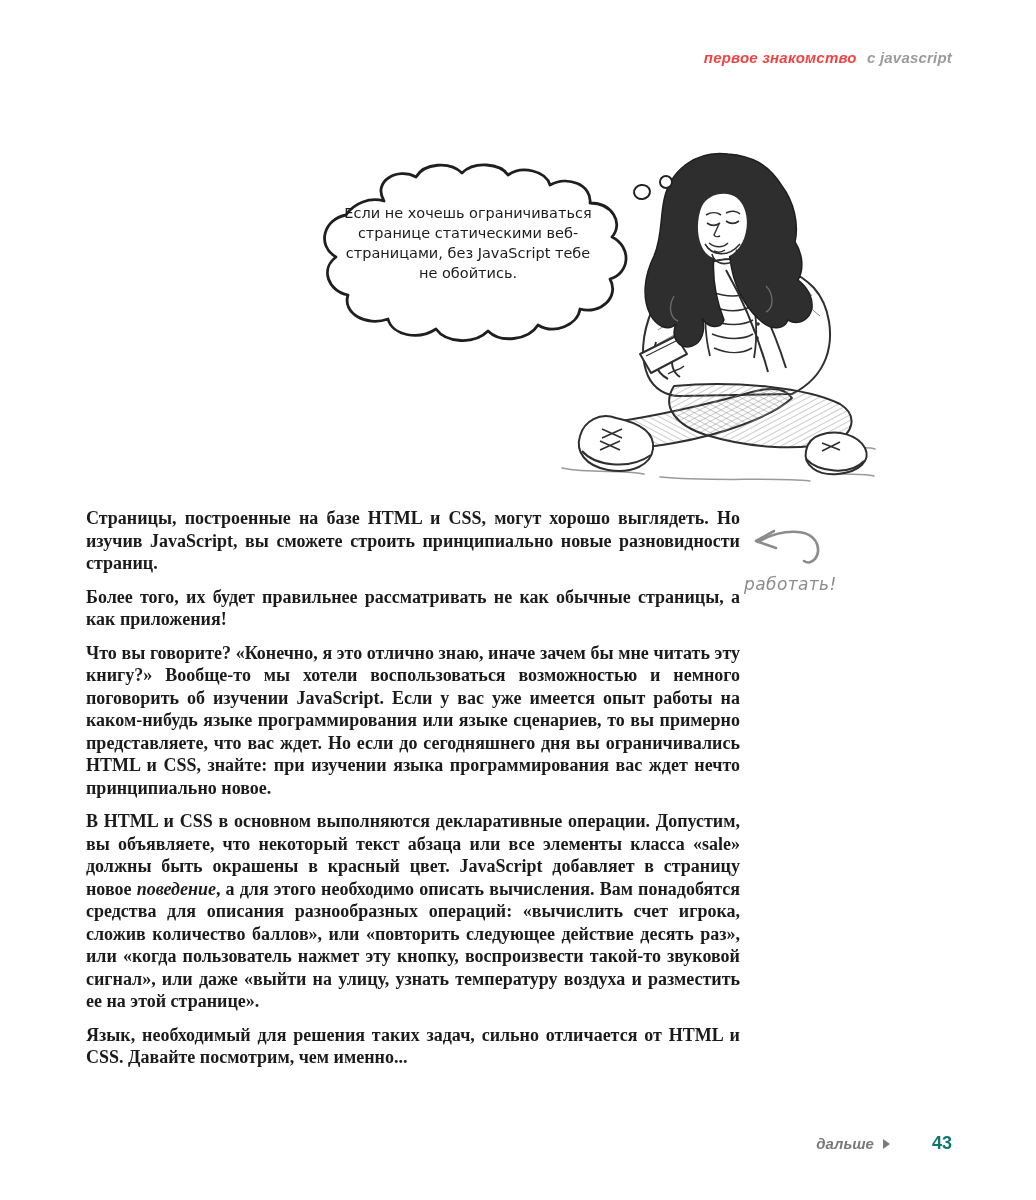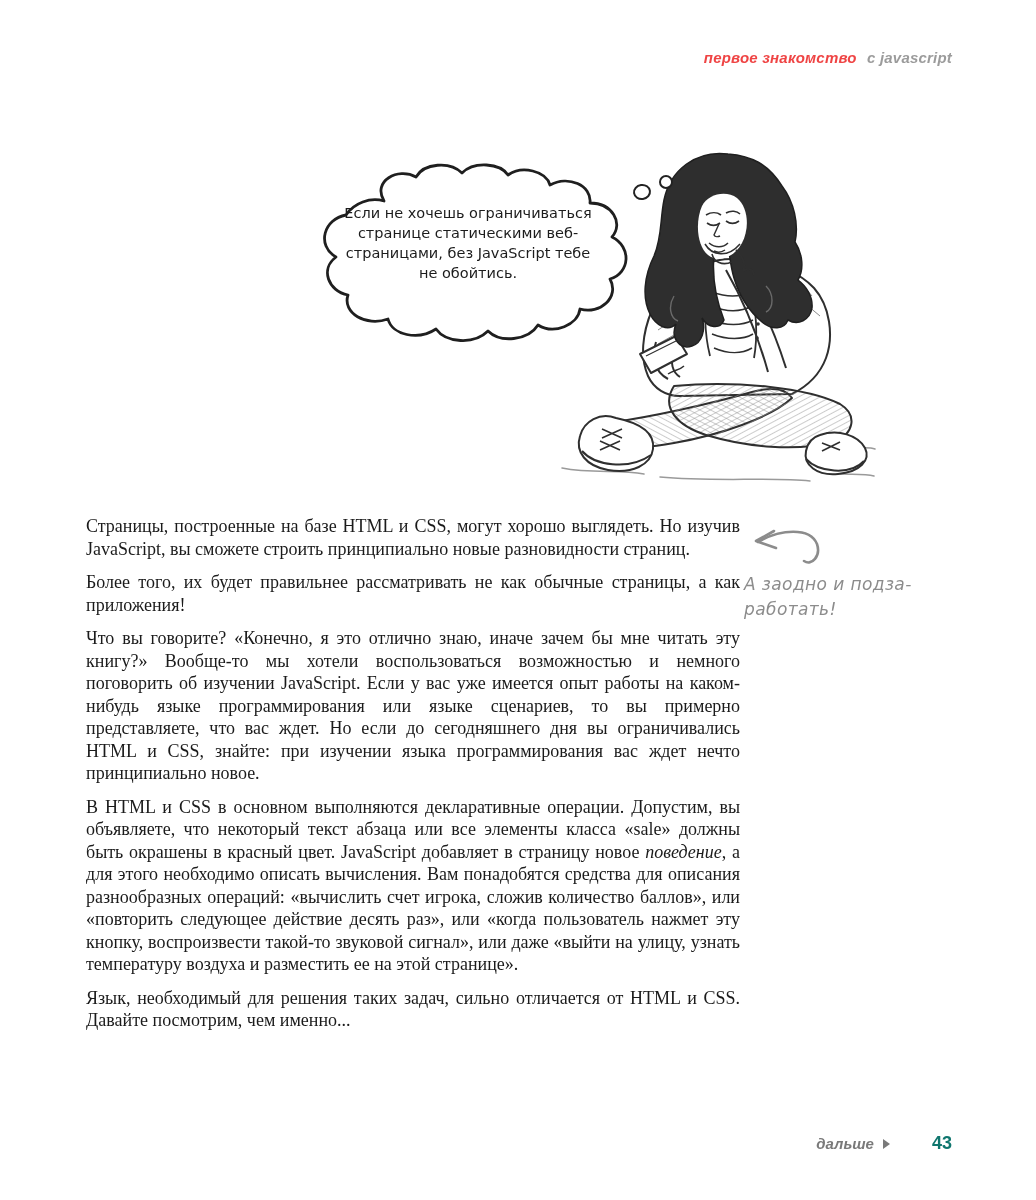--- a/index.html
+++ b/index.html
@@ -30,21 +30,21 @@
   .dot2{left:659px;top:175px;width:10px;height:10px;}
 
   
   .figure{position:absolute;left:556px;top:146px;width:324px;height:338px;}
 
   
   .body-text{
     position:absolute;left:86px;top:507px;width:654px;
     font-size:18px;line-height:22.5px;color:#1b1b1b;text-align:justify;
   }
-  .body-text p{margin:8px 0 11px 0;}
+  .body-text p{margin:0 0 11px 0;font-weight:bold;}
   .body-text em{font-style:italic;}
 
   
   .margin-note{position:absolute;left:744px;top:524px;width:214px;color:#8c8c8c;}
   .note-arrow{display:block;margin-left:2px;}
   .note-text{
     margin-top:4px;font-family:"DejaVu Sans",sans-serif;font-style:italic;
     font-size:17px;line-height:25px;letter-spacing:.4px;
   }
 
@@ -160,21 +160,20 @@
     <p><span>В HTML и CSS в основном выполняются декларативные операции. Допустим, вы объявляете, что некоторый текст абзаца или все элементы класса «sale» должны быть окрашены в красный цвет. JavaScript добавляет в страницу новое </span><em>поведение</em><span>, а для этого необходимо описать вычисления. Вам понадобятся средства для описания разнообразных операций: «вычислить счет игрока, сложив количество баллов», или «повторить следующее действие десять раз», или «когда пользователь нажмет эту кнопку, воспроизвести такой-то звуковой сигнал», или даже «выйти на улицу, узнать температуру воздуха и разместить ее на этой странице».</span></p>
     <p>Язык, необходимый для решения таких задач, сильно отличается от HTML и CSS. Давайте посмотрим, чем именно...</p>
   </main>
 
   <aside class="margin-note">
     <svg class="note-arrow" width="86" height="44" viewBox="0 0 86 44">
       <path d="M12,18 C34,5 64,3 71,20 C75,32 66,42 58,37" fill="none" stroke="#8c8c8c" stroke-width="2.6" stroke-linecap="round"></path>
       <path d="M28,7 L10,17 L30,24" fill="none" stroke="#8c8c8c" stroke-width="2.6" stroke-linecap="round" stroke-linejoin="round"></path>
     </svg>
     <div class="note-text">
-      <div>А заодно и подза-</div>
       <div>работать!</div>
     </div>
   </aside>
 
   <footer class="page-footer">
     <span class="next">дальше</span>
     <span class="next-arrow"></span>
     <span class="pagenum">43</span>
   </footer>
 

